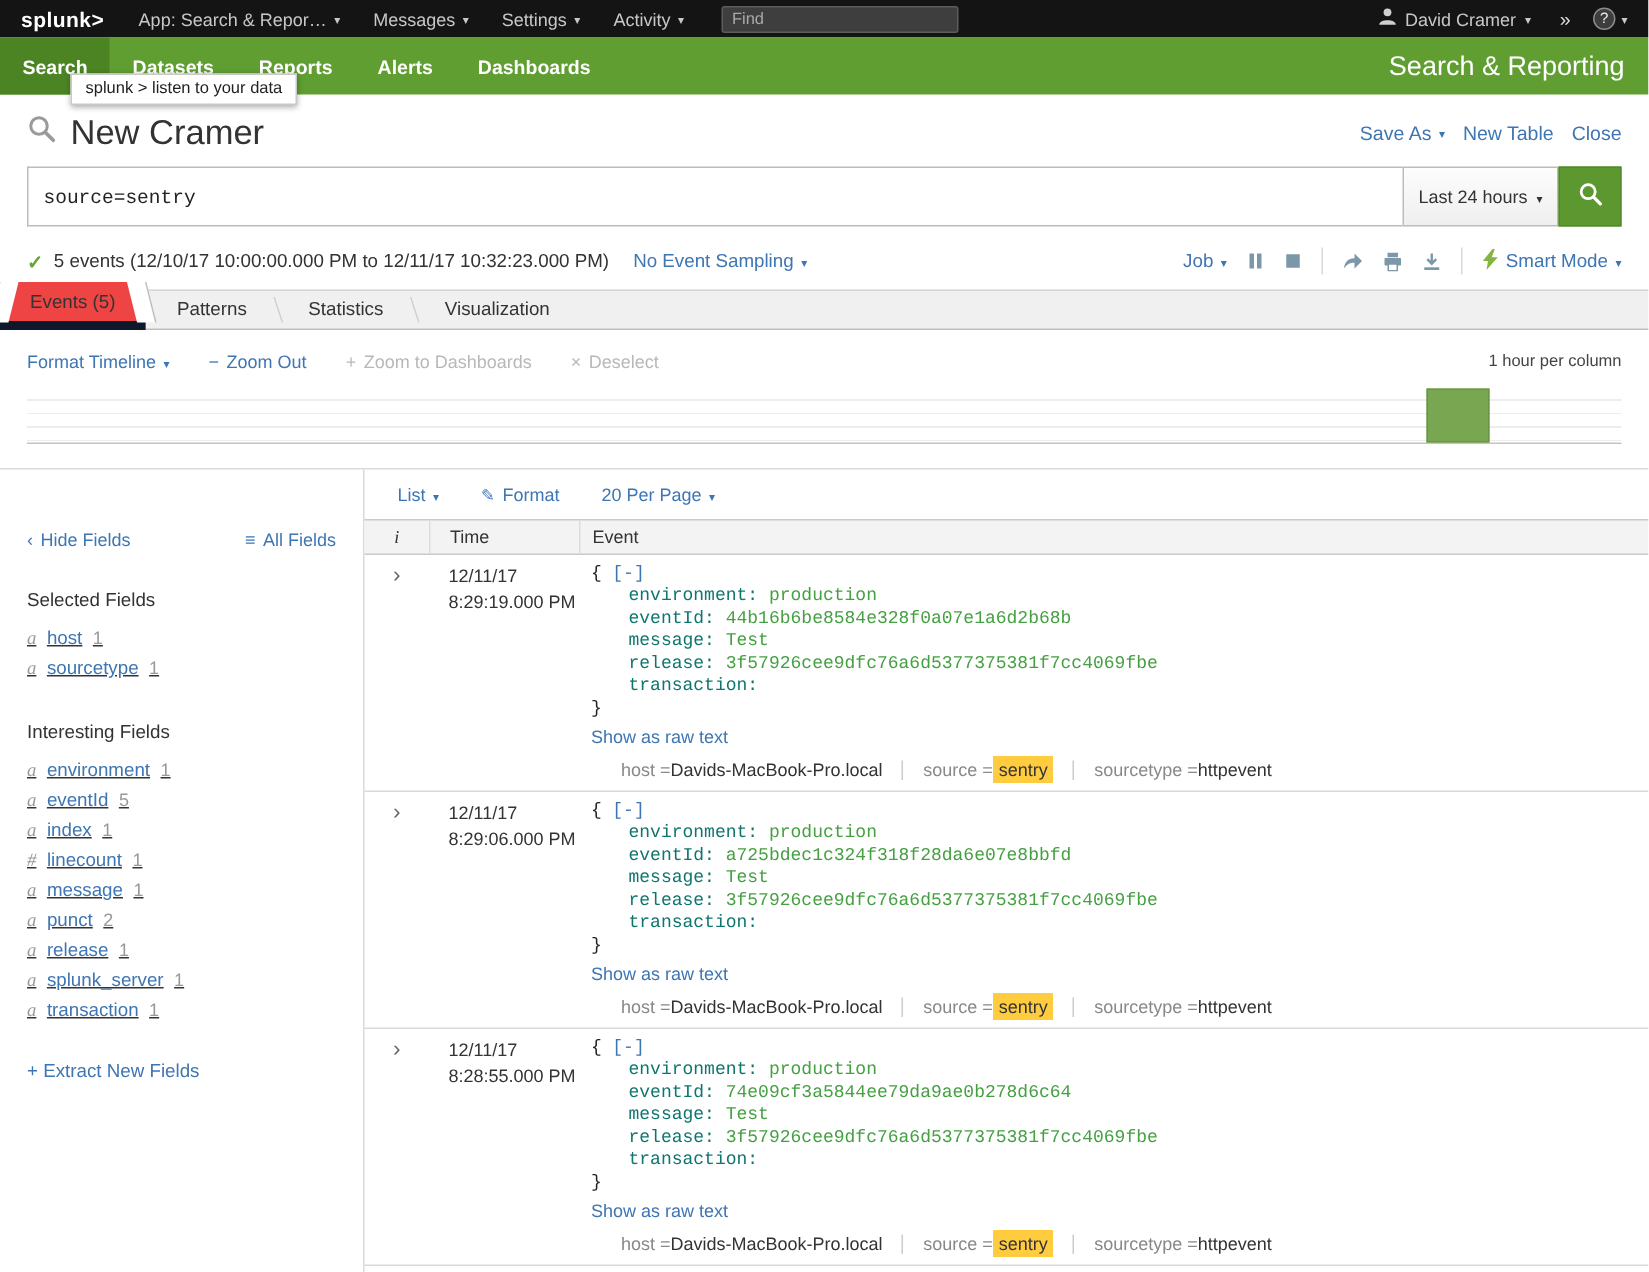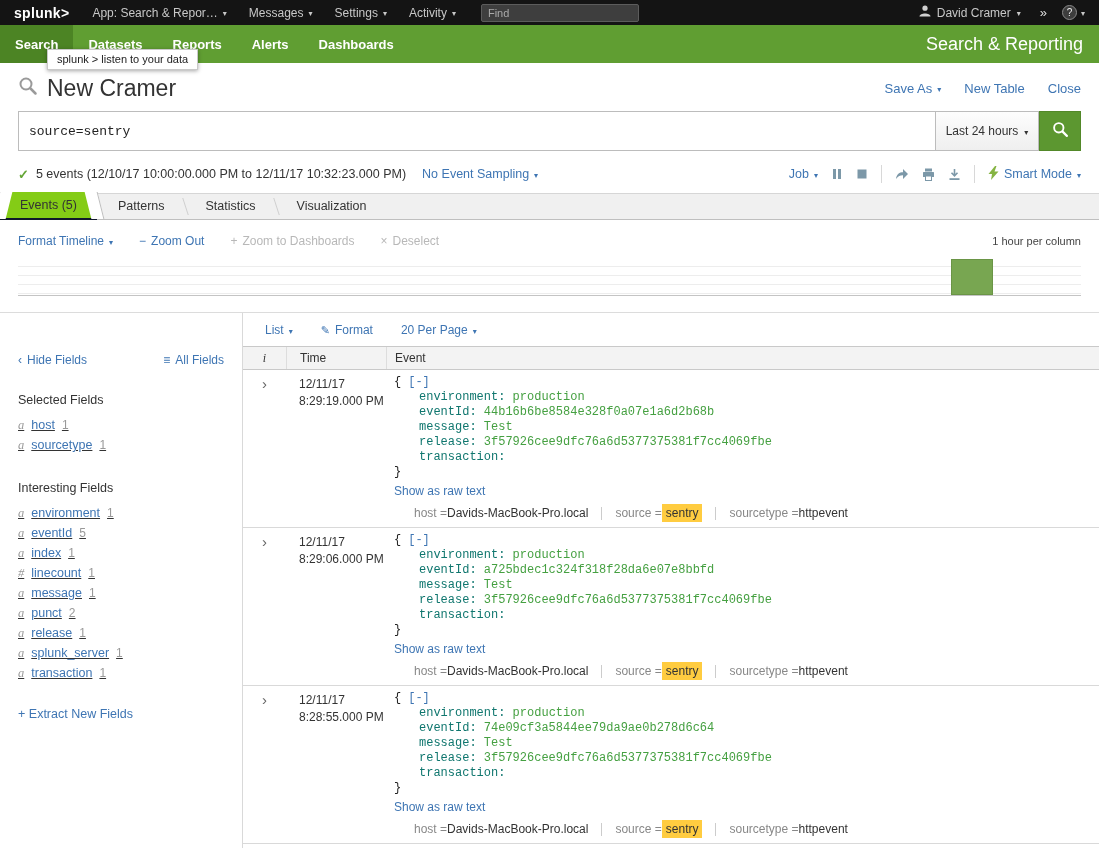--- a/index.html
+++ b/index.html
@@ -30,41 +30,41 @@
   .app-nav { display: flex; }
   .app-tab { color: #fff; font-size: 13px; font-weight: bold; padding: 0 15px; display: flex; align-items: center; cursor: pointer; }
   .app-tab.active { background: #4c8424; }
   .app-title { margin-left: auto; color: #fff; font-size: 18px; display: flex; align-items: center; padding-right: 16px; font-weight: normal; }
 
   .logo-tooltip { position: absolute; left: 47px; top: 49px; background: #fff; border: 1px solid #c9c9c9; box-shadow: 0 1px 4px rgba(0,0,0,.35); font-size: 11px; color: #222; padding: 3px 9px 4px; z-index: 40; white-space: nowrap; }
 
   
   .search-header { display: flex; align-items: center; padding: 12px 18px 10px; }
   .search-title { font-size: 23px; font-weight: 400; color: #333; display: flex; align-items: center; gap: 9px; line-height: 26px; }
-  .header-actions { margin-left: auto; display: flex; align-items: flex-end; gap: 23px; font-size: 13px; }
+  .header-actions { margin-left: auto; display: flex; align-items: flex-end; gap: 12px; font-size: 13px; }
   .ha-item { display: flex; align-items: center; gap: 5px; }
 
   
   .search-row { display: flex; margin: 0 18px; height: 40px; }
   .query-input { flex: 1; border: 1px solid #bcbcbc; border-right: none; font-family: "Liberation Mono", monospace; font-size: 13px; padding: 0 10px; color: #222; outline: none; }
   .time-btn { width: 104px; background: linear-gradient(#fdfdfd, #efefef); border: 1px solid #bcbcbc; font-size: 12px; color: #333; display: flex; align-items: center; justify-content: center; gap: 6px; cursor: pointer; }
   .search-btn { width: 42px; background: #5c9730; border: 1px solid #528829; display: flex; align-items: center; justify-content: center; cursor: pointer; }
 
   
   .job-bar { display: flex; align-items: center; padding: 10px 18px; margin-top: 4px; font-size: 12.5px; }
   .check { color: #65a637; font-size: 13px; margin-right: 7px; font-weight: bold; }
   .sampling { margin-left: 16px; display: flex; gap: 5px; align-items: center; }
   .job-right { margin-left: auto; display: flex; align-items: center; gap: 13px; }
   .jr-item { display: flex; align-items: center; gap: 5px; cursor: pointer; }
   .vsep { width: 1px; height: 18px; background: #d8d8d8; }
 
   
   .result-tabs { background: #f0f0f0; border-top: 1px solid #d6d6d6; border-bottom: 1px solid #bfbfbf; display: flex; align-items: flex-end; height: 27px; }
   .rtab { font-size: 12.5px; color: #333; padding: 0 20px; line-height: 26px; position: relative; cursor: pointer; white-space: nowrap; }
-  .rtab.active { background: #84cc16; margin-bottom: -1px; border-bottom: 2px solid #0f172a; z-index: 2; }
+  .rtab.active { background: #ef4444; margin-bottom: -1px; border-bottom: 6px solid #0f172a; z-index: 2; }
   .rtab.active::before { content: ""; position: absolute; left: -4px; top: 0; bottom: -1px; width: 12px; background: #fff; transform: skewX(-14deg); border-left: 1px solid #bdbdbd; }
   .rtab.active::after { content: ""; position: absolute; right: -4px; top: 0; bottom: -1px; width: 12px; background: #fff; transform: skewX(14deg); border-right: 1px solid #bdbdbd; }
   .rtab .rtab-label { position: relative; z-index: 3; }
   .tab-div { width: 1px; background: #cfcfcf; height: 17px; margin-bottom: 4px; transform: skewX(18deg); }
 
   
   .timeline-controls { display: flex; align-items: center; padding: 14px 18px 10px; font-size: 12px; }
   .tl-item { display: flex; align-items: center; gap: 5px; margin-right: 26px; cursor: pointer; }
   .tl-disabled { color: #b8b8b8; cursor: default; }
   .tl-scale { margin-left: auto; font-size: 11px; color: #444; }

